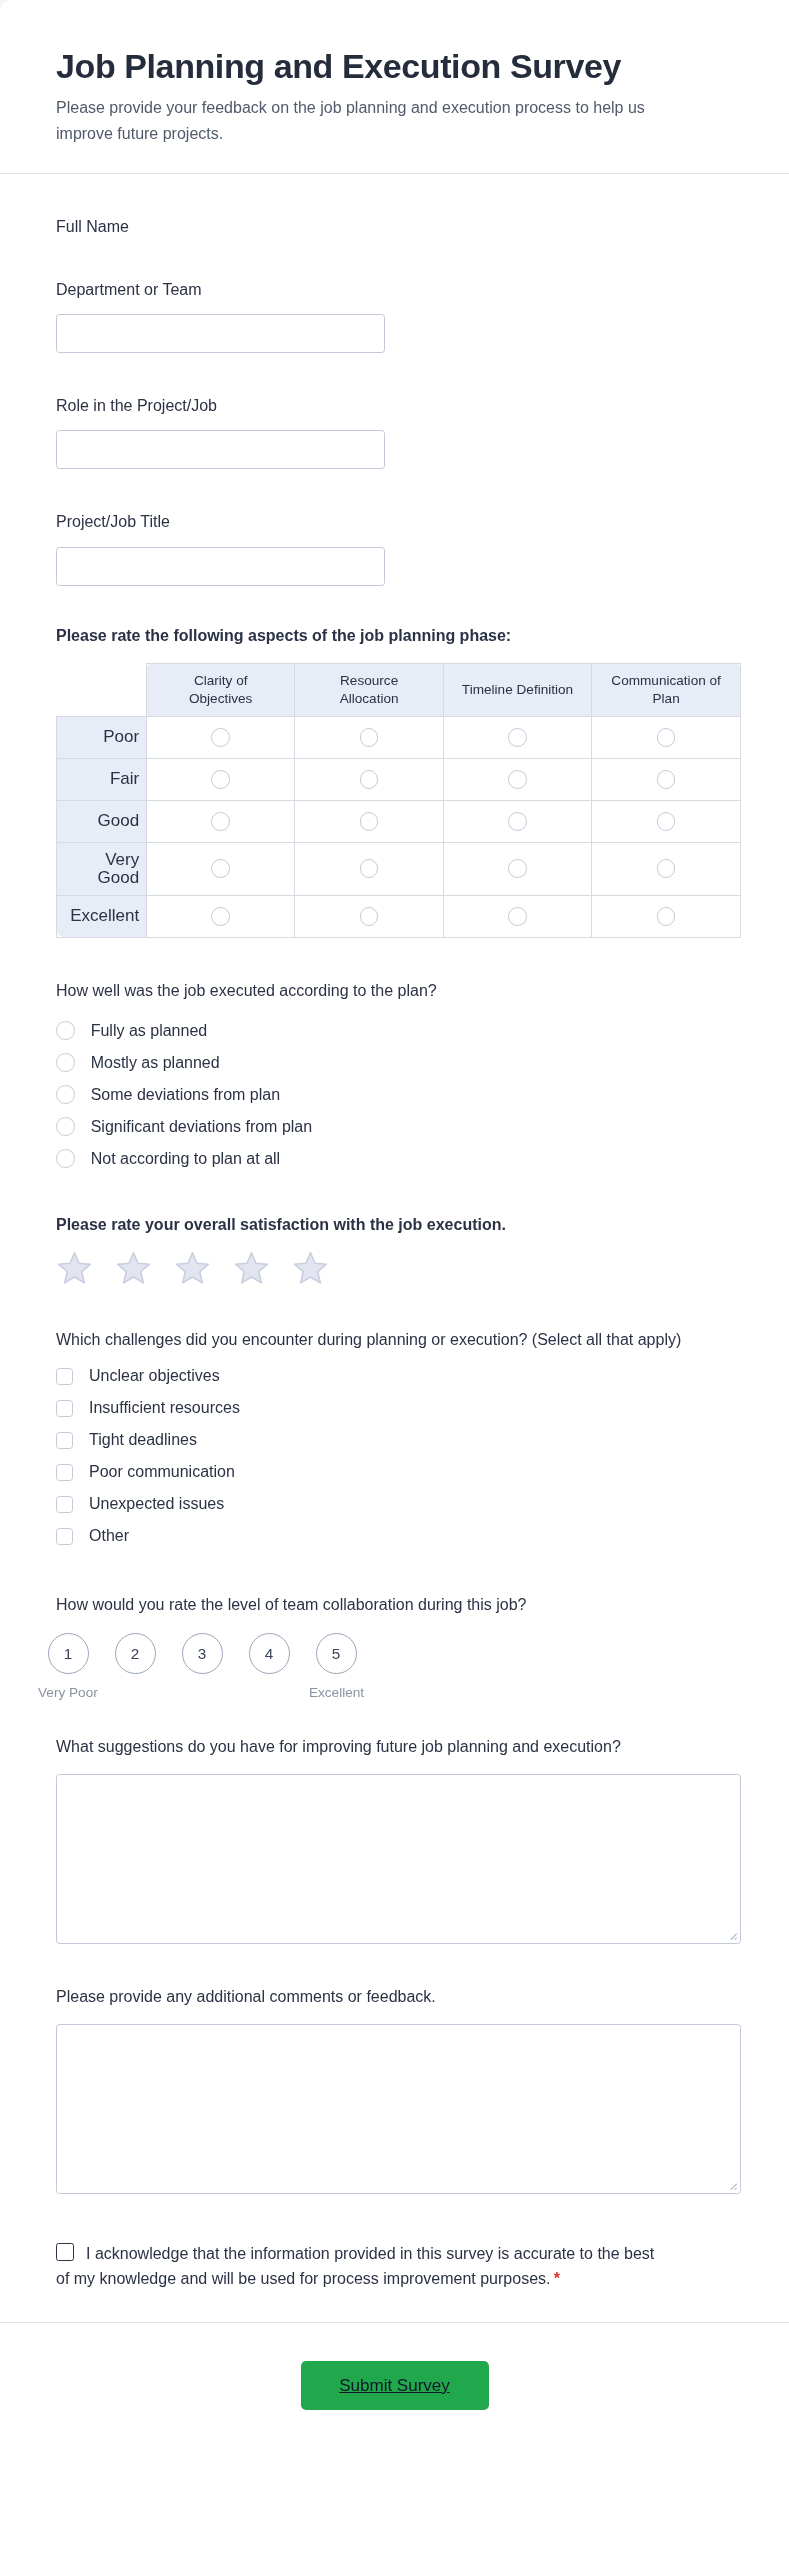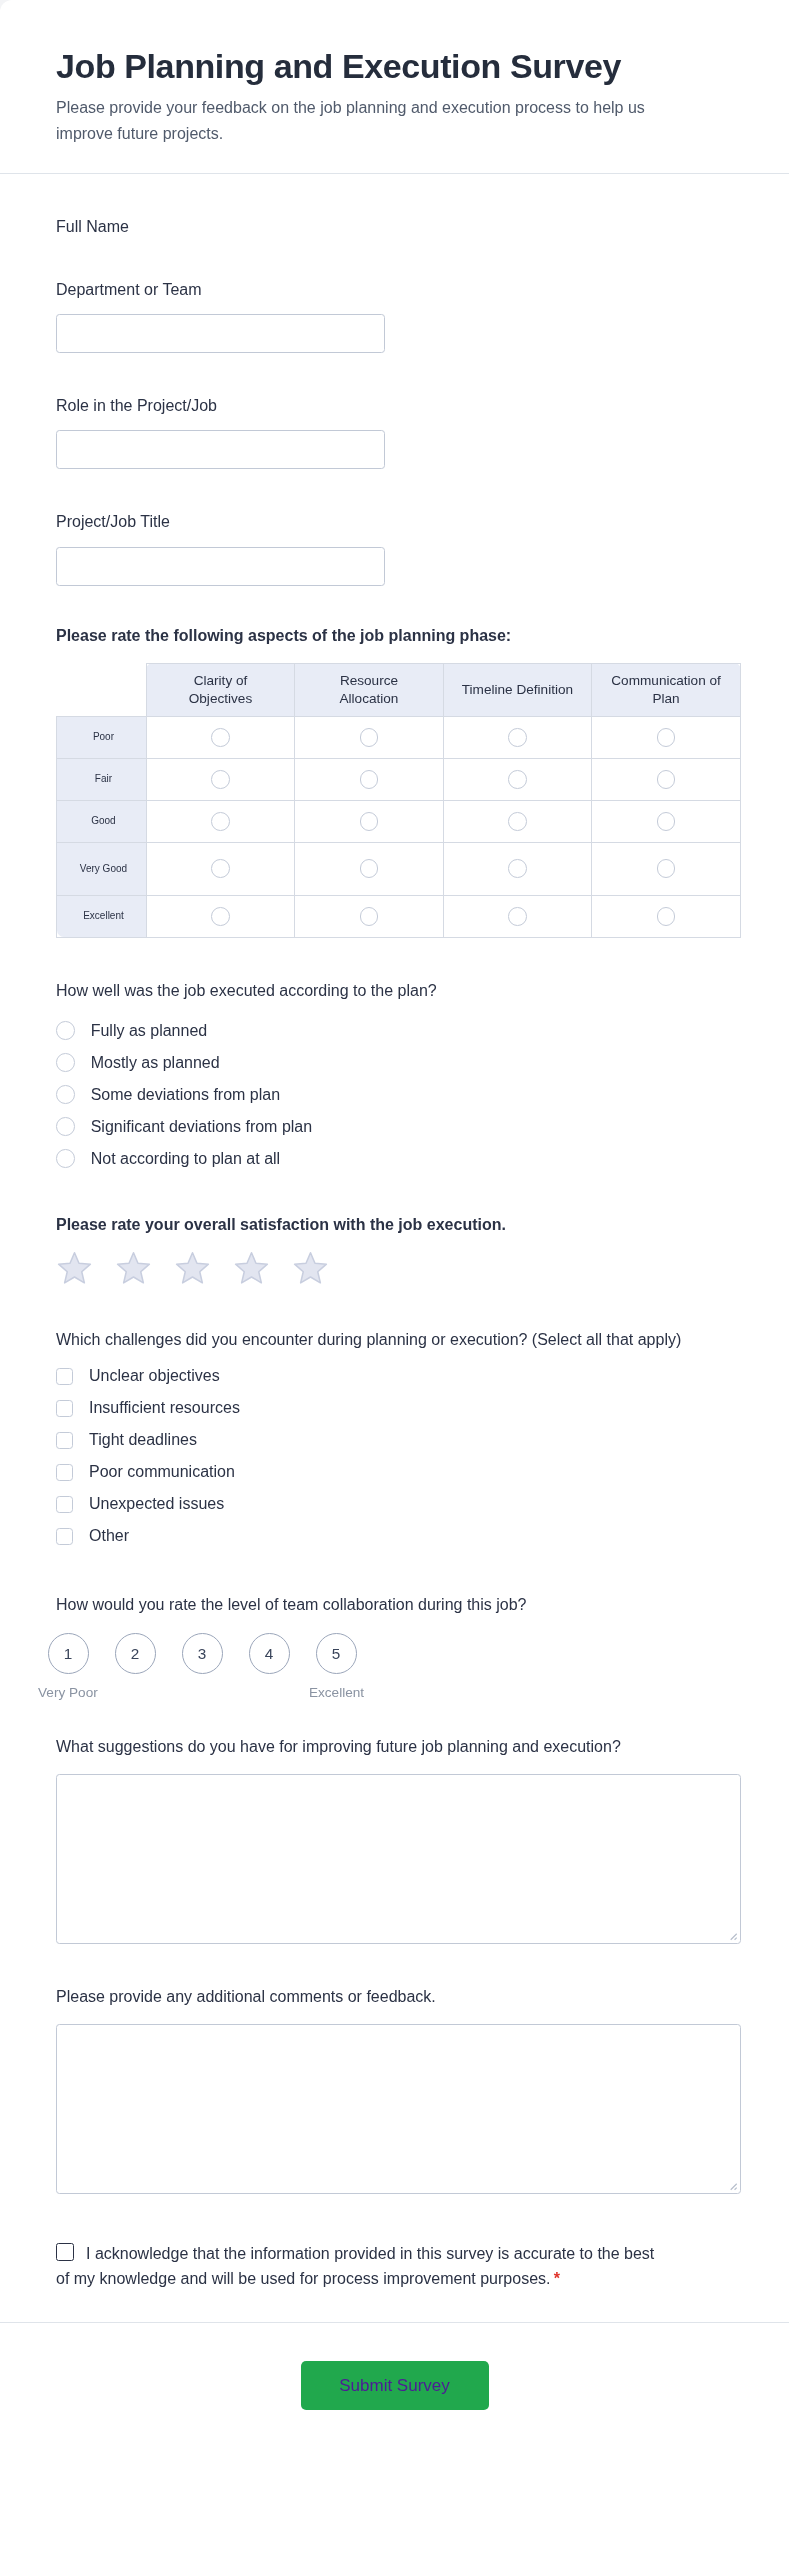--- a/index.html
+++ b/index.html
@@ -91,22 +91,22 @@
     font-size: 13.6px;
     line-height: 18px;
     font-weight: 400;
     color: #2b3245;
     padding: 6.8px 15.3px;
   }
   .matrix-table th.col-head:first-of-type { border-top-left-radius: 6.8px; }
   .matrix-table th.col-head:last-of-type { border-top-right-radius: 6.8px; }
   .matrix-table td.row-head {
     background: #e8ecf6;
-    text-align: center;
-    font-size: 10px;
+    text-align: right;
+    font-size: 17px;
     line-height: 18px;
     color: #2b3245;
     padding: 5.1px 6.8px 5.1px 11px;
   }
   .matrix-table tr:first-of-type td.row-head { border-top-left-radius: 6.8px; }
   .matrix-table tr:last-of-type td.row-head { border-bottom-left-radius: 6.8px; }
   .matrix-table td.cell { height: 42px; background: #fff; }
   .matrix-table tr.tall td.cell, .matrix-table tr.tall td.row-head { height: 53px; }
   .m-radio {
     display: inline-block;
@@ -203,26 +203,27 @@
     cursor: pointer;
   }
   .req-star { color: #e0342c; font-weight: 700; margin-left: 3.4px; }
 
   
   .footer-divider { margin-top: 31px; border-top: 1.7px solid #dfe4ea; }
   .submit-area { padding: 38px 0 43px 0; display: flex; justify-content: center; }
   .submit-btn {
     width: 188px; height: 49px;
     background: #21a84d;
-    color: #4c1d95;
+    color: #0f172a;
     border: none;
     border-radius: 5.1px;
     font-family: inherit;
     font-size: 17px;
     cursor: pointer;
+    text-decoration: underline;
   }
 </style>
 </head>
 <body>
 
 <div class="survey-header">
   <h1 class="survey-title">Job Planning and Execution Survey</h1>
   <p class="survey-subtitle">Please provide your feedback on the job planning and execution process to help us improve future projects.</p>
 </div>
 

